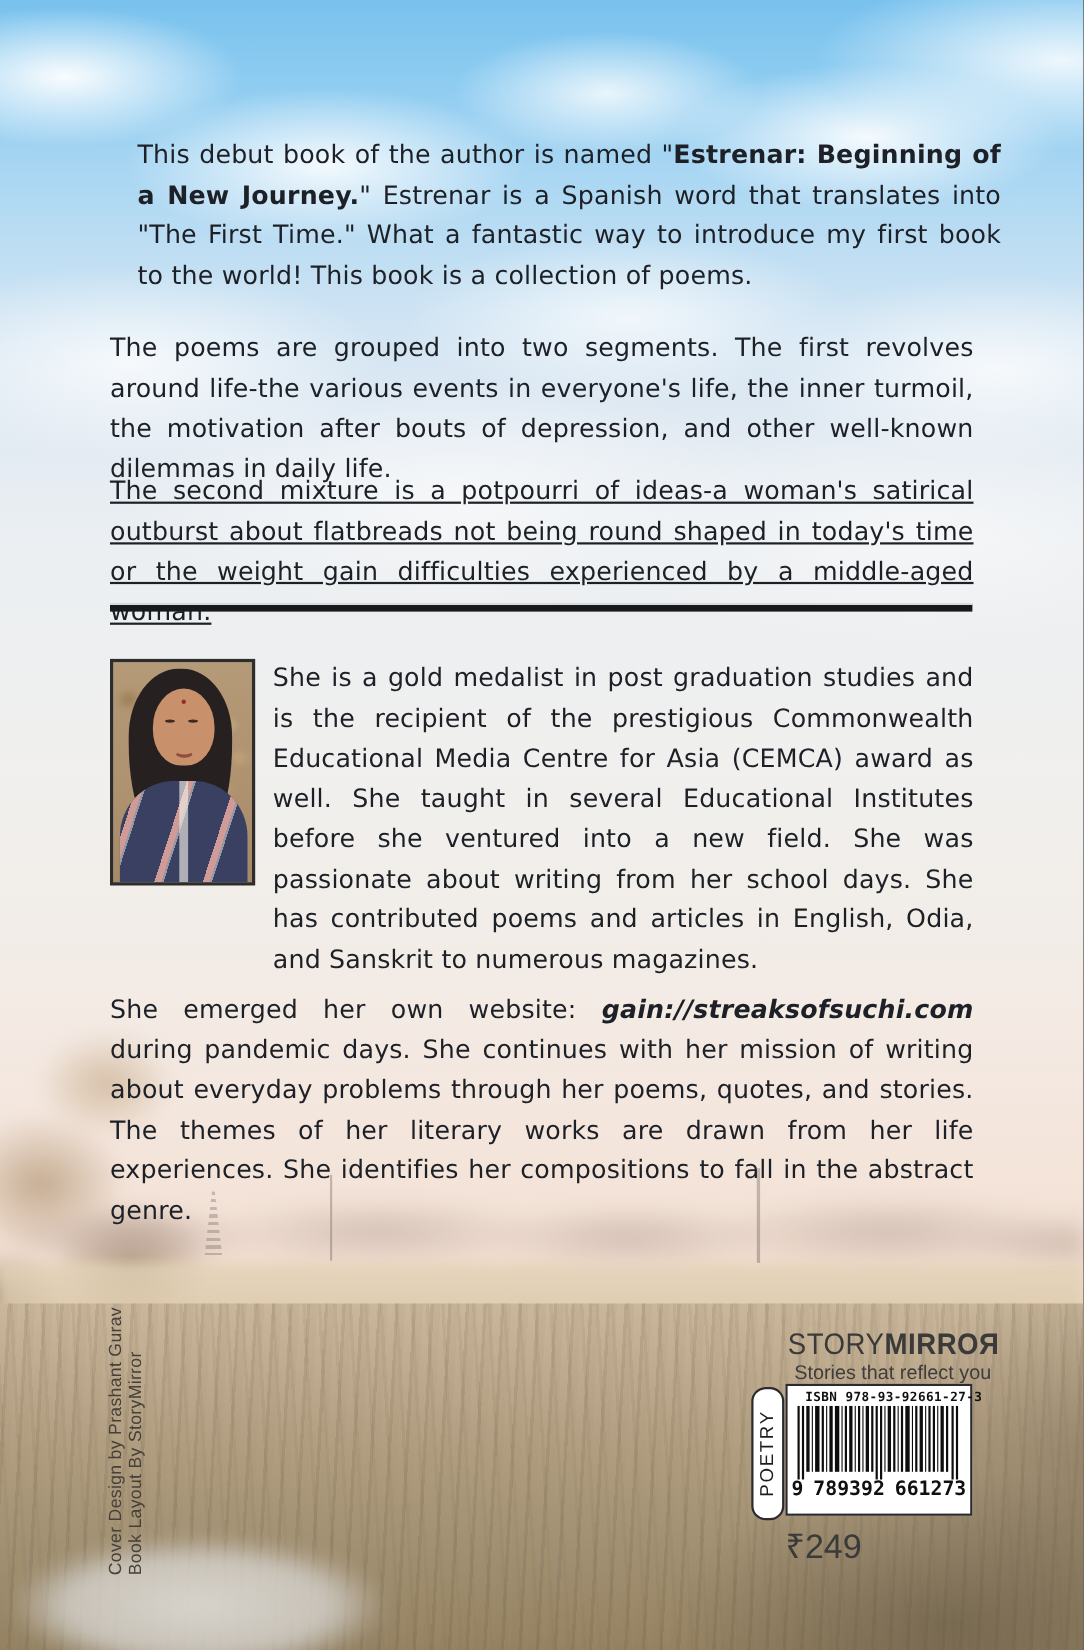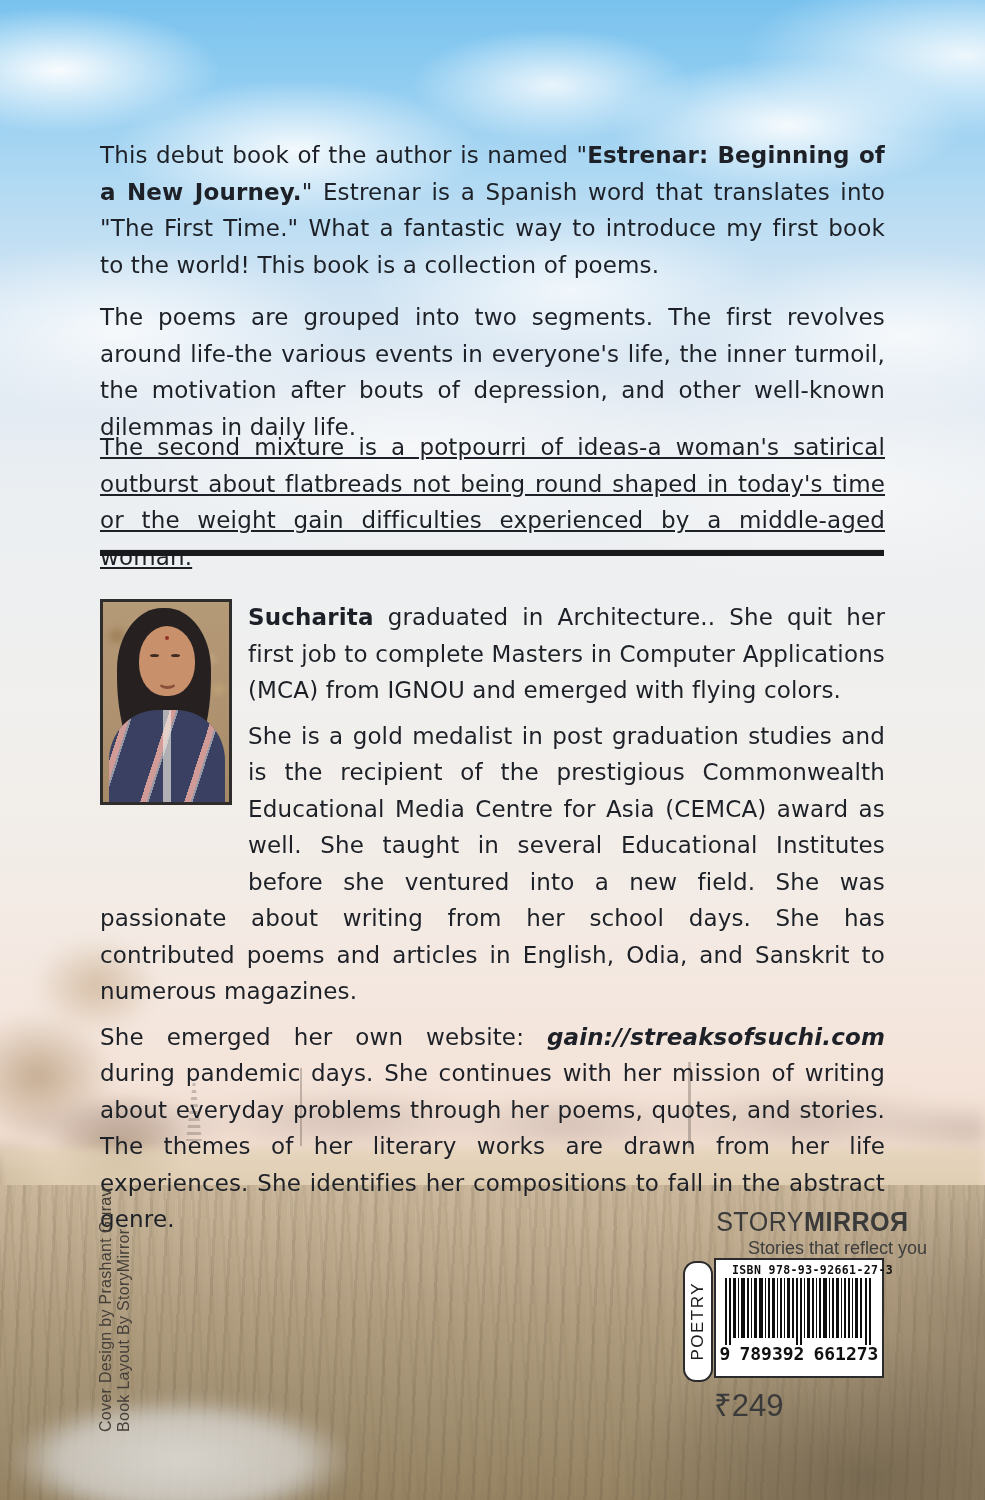--- a/index.html
+++ b/index.html
@@ -57,21 +57,21 @@
     clip-path:polygon(42% 0,58% 0,100% 100%,0 100%);
     background:repeating-linear-gradient(180deg, #5d5048 0 3px, transparent 3px 7px);}
   .bg-haze{position:absolute;inset:0;
     background:linear-gradient(180deg,
       rgba(255,255,255,0) 0%, rgba(251,251,253,.22) 18%, rgba(252,250,248,.42) 33%,
       rgba(252,248,245,.5) 47%, rgba(252,244,238,.46) 61%, rgba(250,238,230,.4) 71%,
       rgba(246,232,222,.3) 79%, rgba(240,228,215,.22) 88%, rgba(235,222,208,.14) 100%);}
   
   .body-text{position:absolute;left:100px;width:785px;text-align:justify;
     color:#1d2127;font-size:23px;line-height:36.5px;letter-spacing:.15px;}
-  .p1{top:114px;} .p2{top:276px;} .p3{top:406px;text-decoration:underline;}
+  .p1{top:100px;margin-left:25px;} .p2{top:276px;} .p3{top:406px;text-decoration:underline;}
   .body-text b{font-weight:bold;}
   .url{font-weight:bold;font-style:italic;}
   .divider{position:absolute;left:100px;top:549px;width:784px;height:6px;background:#17191c;
     border-top:1px solid rgba(255,255,255,.85);}
   .author-section{top:599px;}
   .photo-float{float:left;width:148px;height:300px;}
   .bio-p{margin:0 0 9px 0;}
   .bio-p.last{margin:3px 0 0 0;}
   
   .photo{position:relative;width:126px;height:200px;border:3px solid #2e2d2c;overflow:hidden;
@@ -101,21 +101,21 @@
   
   .credits{position:absolute;left:97px;top:1178px;height:254px;display:flex;align-items:flex-end;}
   .credit-line{writing-mode:vertical-rl;transform:rotate(180deg);height:254px;
     font-family:"Liberation Sans", sans-serif;font-size:16px;letter-spacing:.3px;color:#45403a;}
   
   .logo{position:absolute;left:710px;top:1207px;width:176px;text-align:center;white-space:nowrap;
     font-family:"Liberation Sans", sans-serif;font-size:27px;color:#3a3a3a;
     transform:scaleX(.93);transform-origin:center;}
   .logo .story{font-weight:400;letter-spacing:.5px;}
   .logo .mirror{font-weight:700;letter-spacing:.5px;}
-  .tagline{position:absolute;left:748px;top:1238px;width:176px;text-align:center;white-space:nowrap;
+  .tagline{position:absolute;left:722px;top:1238px;width:176px;text-align:center;white-space:nowrap;
     font-family:"Liberation Sans", sans-serif;font-size:18px;color:#3d3d3d;}
   .genre-tab{position:absolute;left:683px;top:1261px;width:26px;height:117px;background:#fff;
     border:2px solid #2b2b2b;border-radius:13px;display:flex;align-items:center;justify-content:center;}
   .genre-text{writing-mode:vertical-rl;transform:rotate(180deg);
     font-family:"Liberation Sans", sans-serif;font-size:17px;letter-spacing:1.5px;color:#1c1c1c;}
   .barcode-box{position:absolute;left:714px;top:1258px;width:170px;height:120px;background:#fff;
     border:2px solid #2b2b2b;display:flex;flex-direction:column;align-items:center;box-sizing:border-box;}
   .isbn-line{font-family:"DejaVu Sans Mono", monospace;font-weight:700;font-size:11.5px;
     letter-spacing:.4px;color:#101010;margin-top:3px;white-space:nowrap;margin-left:27px;}
   .bars{margin-top:1px;}
@@ -159,21 +159,20 @@
         <div class="ph-bindi"></div>
         <div class="ph-eye l"></div>
         <div class="ph-eye r"></div>
         <div class="ph-smile"></div>
         <div class="ph-body">
           <div class="ph-stripes"></div>
           <div class="ph-placket"></div>
         </div>
       </div>
     </div>
-    <p class="bio-p"><b>Sucharita</b><span> graduated in Architecture.. She quit her first job to complete Masters in Computer Applications (MCA) from IGNOU and emerged with flying colors.</span></p>
     <p class="bio-p">She is a gold medalist in post graduation studies and is the recipient of the prestigious Commonwealth Educational Media Centre for Asia (CEMCA) award as well. She taught in several Educational Institutes before she ventured into a new field. She was passionate about writing from her school days. She has contributed poems and articles in English, Odia, and Sanskrit to numerous magazines.</p>
     <p class="bio-p last"><span>She emerged her own website: </span><span class="url">gain://streaksofsuchi.com</span><span> during pandemic days. She continues with her mission of writing about everyday problems through her poems, quotes, and stories. The themes of her literary works are drawn from her life experiences. She identifies her compositions to fall in the abstract genre.</span></p>
   </div>
 
   <div class="credits">
     <div class="credit-line">Cover Design by Prashant Gurav</div>
     <div class="credit-line">Book Layout By StoryMirror</div>
   </div>
 
   <div class="logo"><span class="story">STORY</span><span class="mirror">MIRROЯ</span></div>

